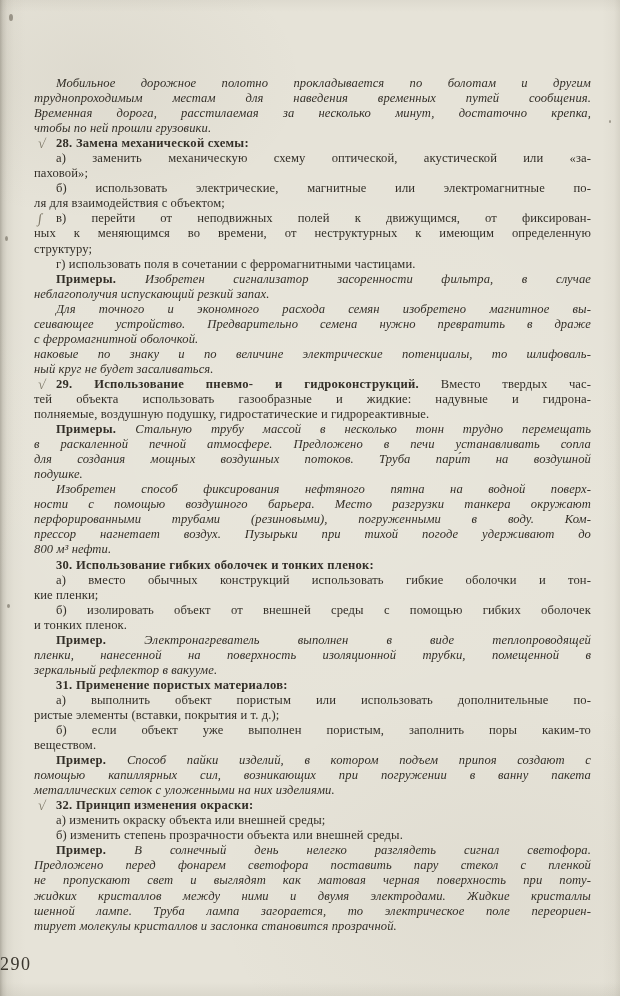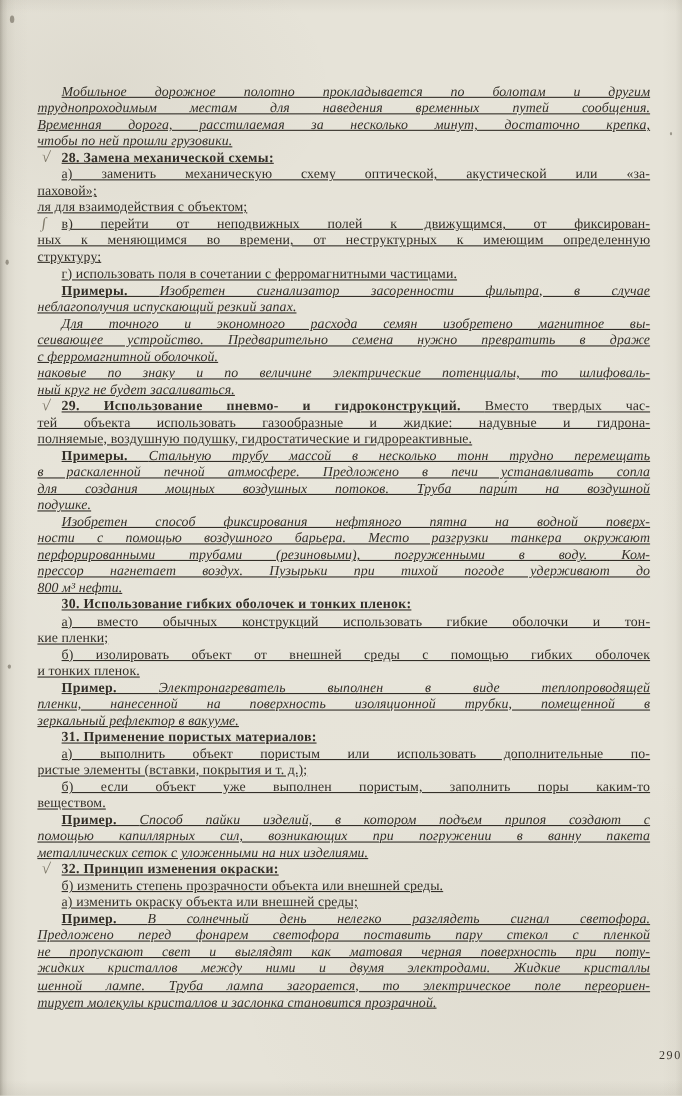--- a/index.html
+++ b/index.html
@@ -23,35 +23,34 @@
   .speck{position:absolute;border-radius:50%;background:rgba(70,64,52,0.45);}
   .text-block{
     position:absolute;left:34px;top:76px;width:557px;
     color:#332f28;font-size:12.6px;line-height:15.05px;letter-spacing:0.1px;
   }
   .para{margin:0;}
   .line{
     position:relative;
     text-align:justify;text-align-last:justify;
     white-space:normal;
-    text-decoration:underline;
   }
   .line.last{text-align:left;text-align-last:left;}
   .indent{display:inline-block;width:22px;}
   .italic .line{font-style:italic;}
   .heading .line{font-weight:700;letter-spacing:0.25px;}
   .lead{font-weight:700;font-style:normal;letter-spacing:0.25px;}
   .tick{
     position:absolute;left:4px;top:0px;
     color:#7e7868;font-size:14px;font-style:normal;font-weight:400;
     letter-spacing:0;transform:rotate(7deg);
   }
   .page-number{
     position:absolute;left:0;right:0;top:954px;
-    text-align:right;color:#3a362e;font-size:11px;letter-spacing:1.5px;padding-left:24px;
+    text-align:left;color:#3a362e;font-size:18px;letter-spacing:1.5px;
   }
 </style>
 </head>
 <body>
 
 <div class="page">
   <div class="speck" style="left:9px;top:14px;width:4px;height:7px;"></div>
   <div class="speck" style="left:5px;top:236px;width:3px;height:5px;"></div>
   <div class="speck" style="left:7px;top:604px;width:3px;height:4px;"></div>
   <div class="speck" style="left:609px;top:120px;width:2px;height:3px;"></div>
@@ -64,20 +63,21 @@
         <div class="line last">чтобы по ней прошли грузовики.</div>
       </div>
       <div class="para heading roman">
         <div class="line last"><span class="tick">√</span><span class="indent"></span>28. Замена механической схемы:</div>
       </div>
       <div class="para roman">
         <div class="line"><span class="indent"></span>а) заменить механическую схему оптической, акустической или «за-</div>
         <div class="line last">паховой»;</div>
       </div>
       <div class="para roman">
+        <div class="line"><span class="indent"></span>б) использовать электрические, магнитные или электромагнитные по-</div>
         <div class="line last">ля для взаимодействия с объектом;</div>
       </div>
       <div class="para roman">
         <div class="line"><span class="tick">∫</span><span class="indent"></span>в) перейти от неподвижных полей к движущимся, от фиксирован-</div>
         <div class="line">ных к меняющимся во времени, от неструктурных к имеющим определенную</div>
         <div class="line last">структуру;</div>
       </div>
       <div class="para roman">
         <div class="line last"><span class="indent"></span>г) использовать поля в сочетании с ферромагнитными частицами.</div>
       </div>
@@ -141,24 +141,24 @@
       </div>
       <div class="para italic">
         <div class="line"><span class="indent"></span><span class="lead">Пример. </span>Способ пайки изделий, в котором подъем припоя создают с</div>
         <div class="line">помощью капиллярных сил, возникающих при погружении в ванну пакета</div>
         <div class="line last">металлических сеток с уложенными на них изделиями.</div>
       </div>
       <div class="para heading roman">
         <div class="line last"><span class="tick">√</span><span class="indent"></span>32. Принцип изменения окраски:</div>
       </div>
       <div class="para roman">
-        <div class="line last"><span class="indent"></span>б) изменить степень прозрачности объекта или внешней среды.</div>
+        <div class="line last"><span class="indent"></span>а) изменить окраску объекта или внешней среды;</div>
       </div>
       <div class="para roman">
-        <div class="line last"><span class="indent"></span>а) изменить окраску объекта или внешней среды;</div>
+        <div class="line last"><span class="indent"></span>б) изменить степень прозрачности объекта или внешней среды.</div>
       </div>
       <div class="para italic">
         <div class="line"><span class="indent"></span><span class="lead">Пример. </span>В солнечный день нелегко разглядеть сигнал светофора.</div>
         <div class="line">Предложено перед фонарем светофора поставить пару стекол с пленкой</div>
         <div class="line">не пропускают свет и выглядят как матовая черная поверхность при поту-</div>
         <div class="line">жидких кристаллов между ними и двумя электродами. Жидкие кристаллы</div>
         <div class="line">шенной лампе. Труба лампа загорается, то электрическое поле переориен-</div>
         <div class="line last">тирует молекулы кристаллов и заслонка становится прозрачной.</div>
       </div>
     </div>

